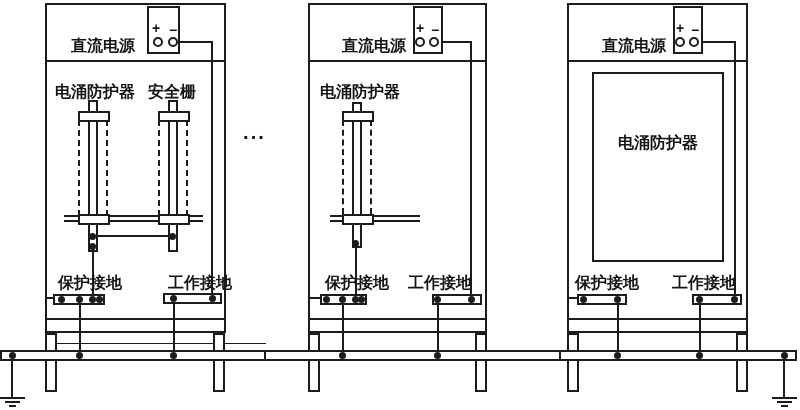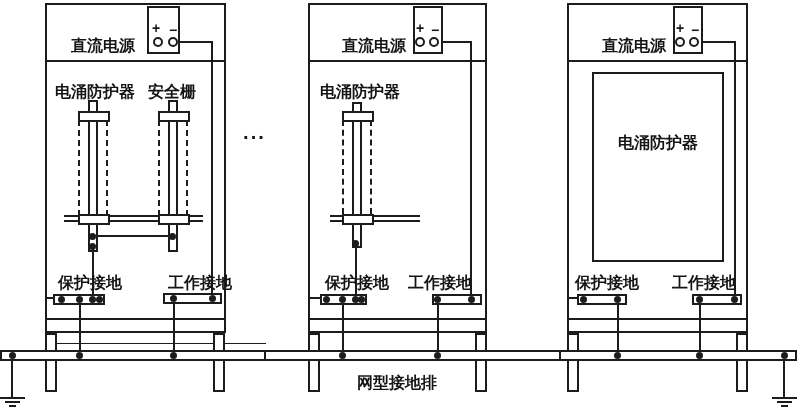--- a/index.html
+++ b/index.html
@@ -174,15 +174,14 @@
   <div class="vl" style="left:11px;top:360px;height:38px;"></div>
   <div class="hl" style="left:0px;top:397px;width:25px;"></div>
   <div class="hl" style="left:5px;top:401px;width:15px;"></div>
   <div class="hl" style="left:9px;top:405px;width:7px;"></div>
 
   <div class="vl" style="left:783px;top:360px;height:38px;"></div>
   <div class="hl" style="left:772px;top:397px;width:25px;"></div>
   <div class="hl" style="left:777px;top:401px;width:15px;"></div>
   <div class="hl" style="left:781px;top:405px;width:7px;"></div>
 
-  <div class="t" style="left:357px;top:374px;">网型接地排</div>
 
 </div>
 
 </body></html>

